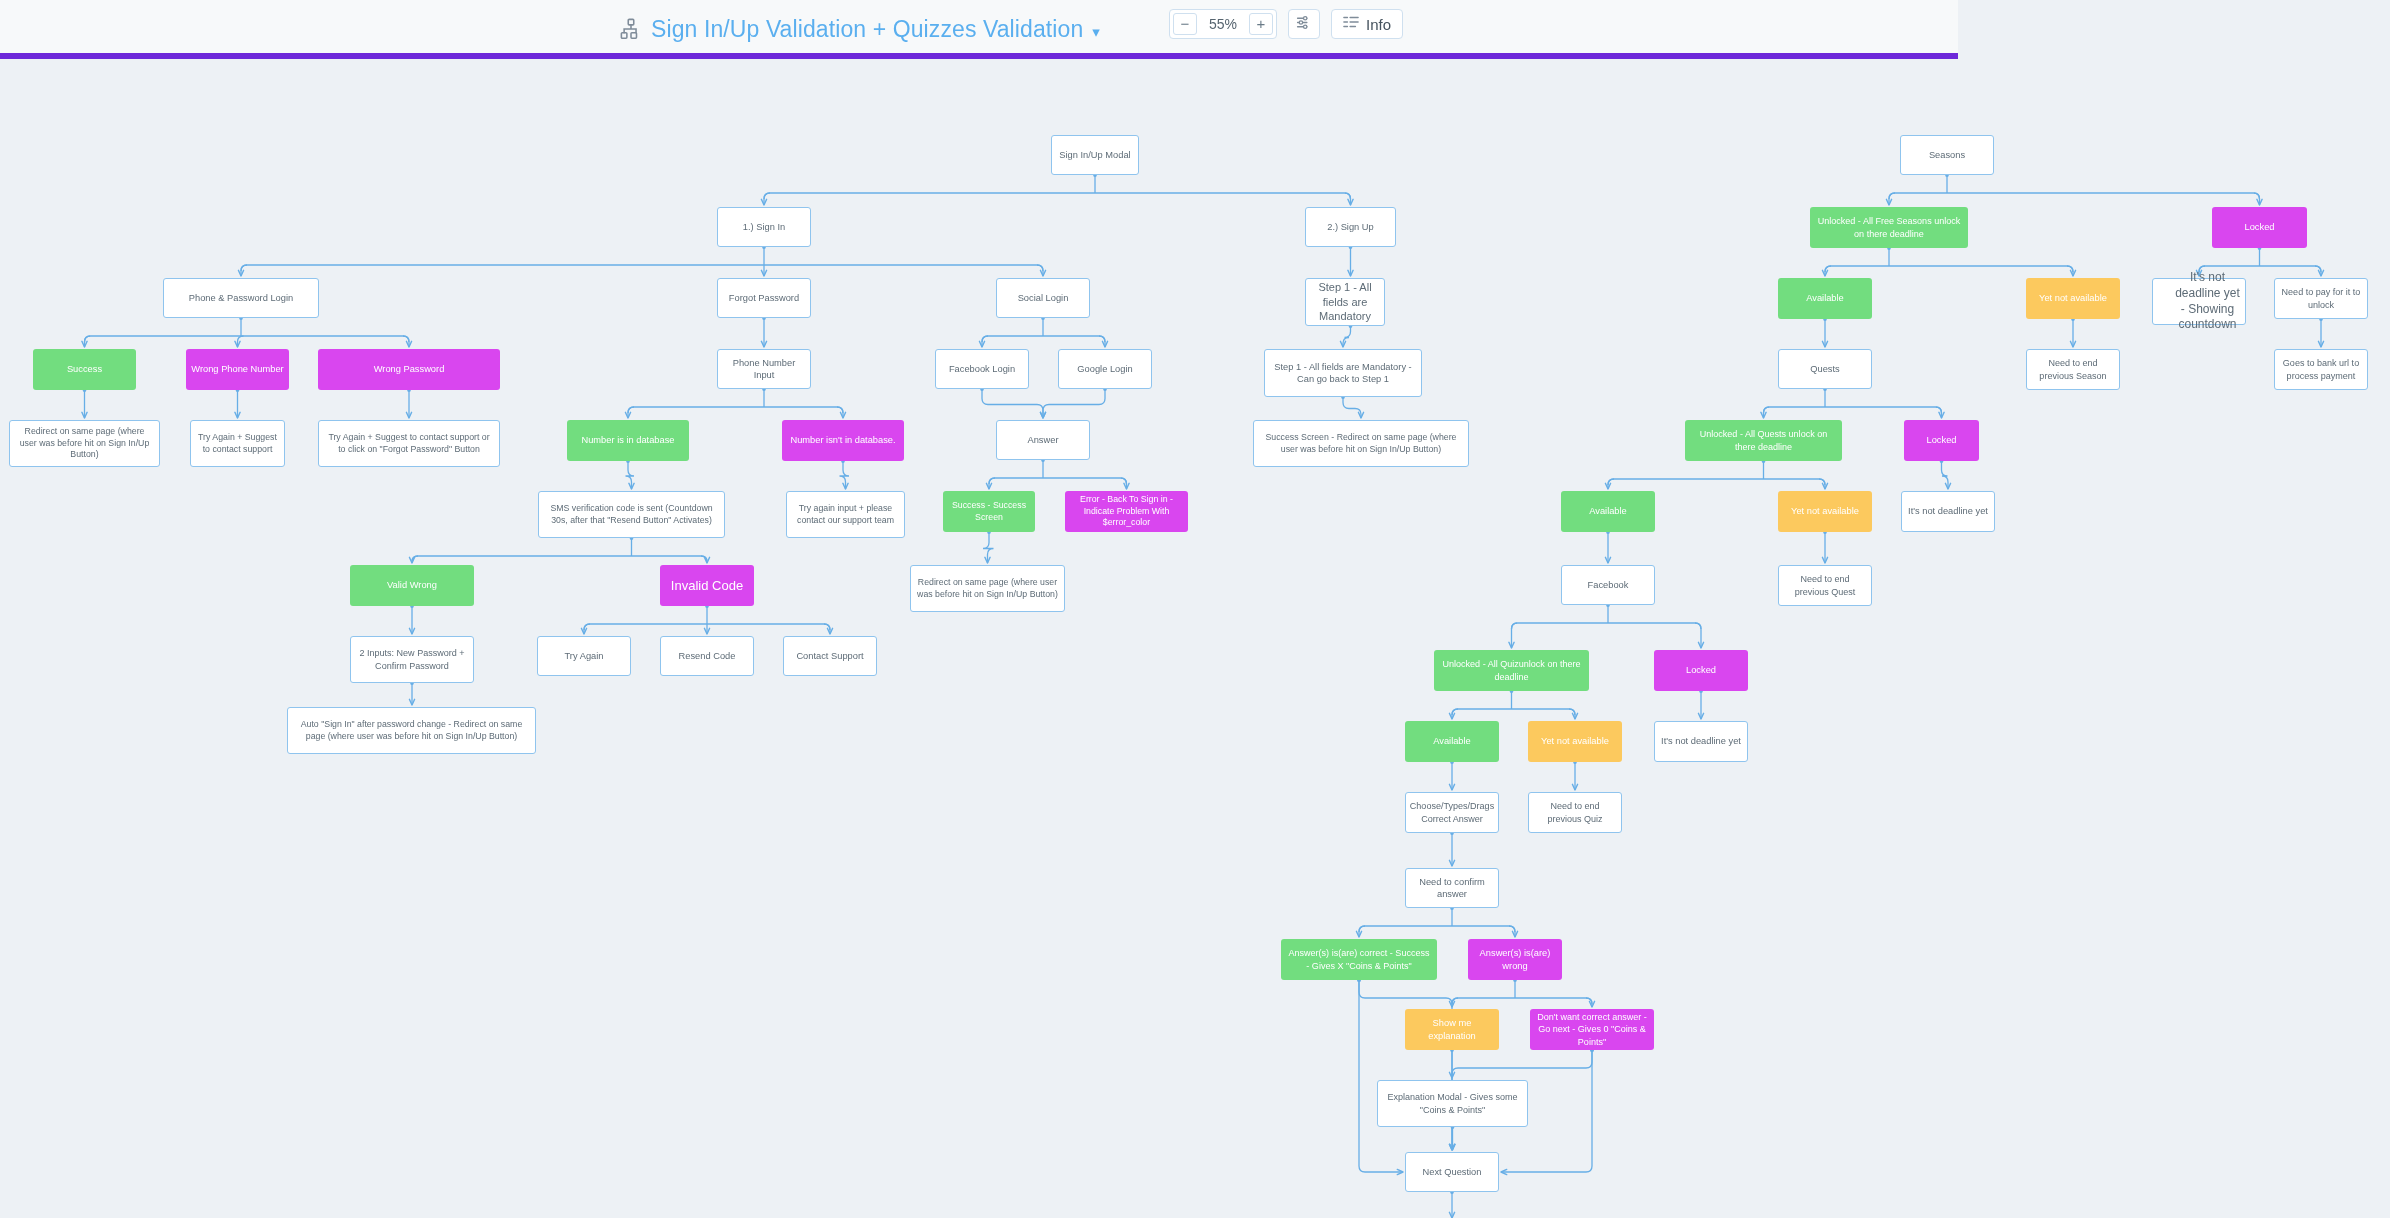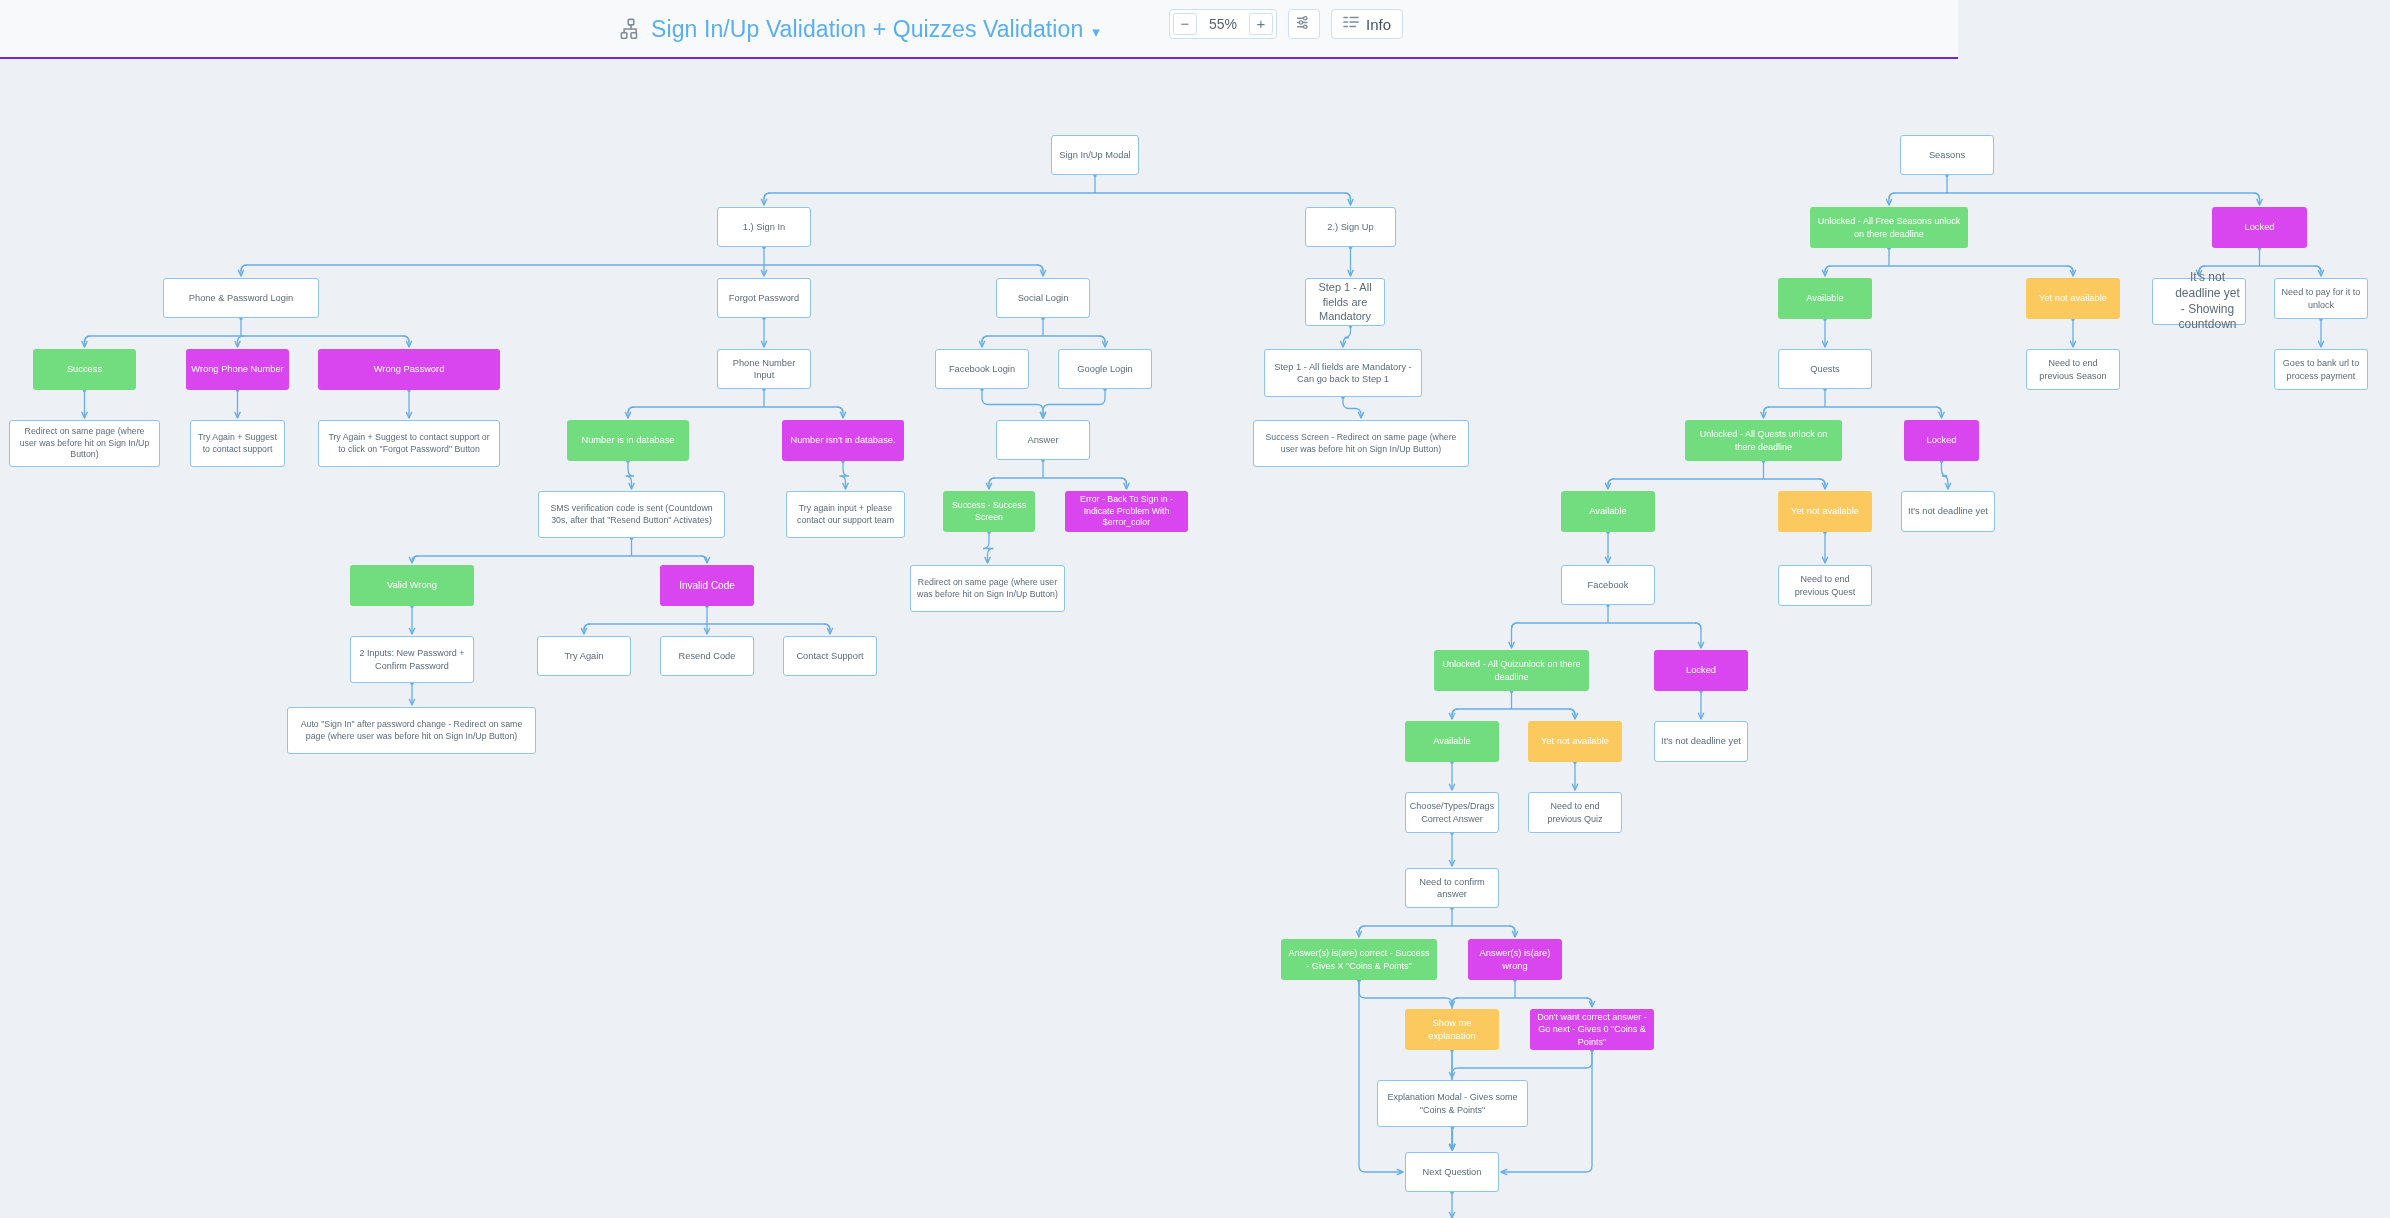--- a/index.html
+++ b/index.html
@@ -7,21 +7,21 @@
     width: 2390px; height: 1218px;
     background: #edf1f5;
     font-family: "Liberation Sans", sans-serif;
     overflow: hidden;
   }
 
   
   #toolbar {
     position: absolute; left: 0; top: 0; width: 1958px; height: 59px;
     background: #f7f9fa;
-    border-bottom: 2px solid #6d28d9;
+    border-bottom: 6px solid #6d28d9;
     z-index: 50;
   }
   #title-group {
     position: absolute; left: 620px; top: 9px;
     display: flex; align-items: center; gap: 9px;
     height: 40px;
   }
   #sitemap-icon { width: 22px; height: 22px; display: block; }
   #doc-title {
     font-size: 23px; color: #5aafef; letter-spacing: .1px;
@@ -393,21 +393,21 @@
       </div>
       <div class="node green" style="left: 943px; top: 432px; width: 92px; height: 41px; font-size: 8.778px;">
         <span>Success - Success Screen</span>
       </div>
       <div class="node red" style="left: 1065px; top: 432px; width: 123px; height: 41px; font-size: 8.778px;">
         <span>Error - Back To Sign in - Indicate Problem With $error_color</span>
       </div>
       <div class="node green" style="left: 350px; top: 506px; width: 124px; height: 41px; font-size: 9.31px;">
         <span>Valid Wrong</span>
       </div>
-      <div class="node red" style="left: 660px; top: 506px; width: 94px; height: 41px; font-size: 10px;">
+      <div class="node red" style="left: 660px; top: 506px; width: 94px; height: 41px; font-size: 13px;">
         <span>Invalid Code</span>
       </div>
       <div class="node plain" style="left: 910px; top: 506px; width: 155px; height: 47px; font-size: 8.778px;">
         <span>Redirect on same page (where user was before hit on Sign In/Up Button)</span>
       </div>
       <div class="node plain" style="left: 350px; top: 577px; width: 124px; height: 47px; font-size: 9.044px;">
         <span>2 Inputs: New Password + Confirm Password</span>
       </div>
       <div class="node plain" style="left: 537px; top: 577px; width: 94px; height: 40px; font-size: 9.31px;">
         <span>Try Again</span>

